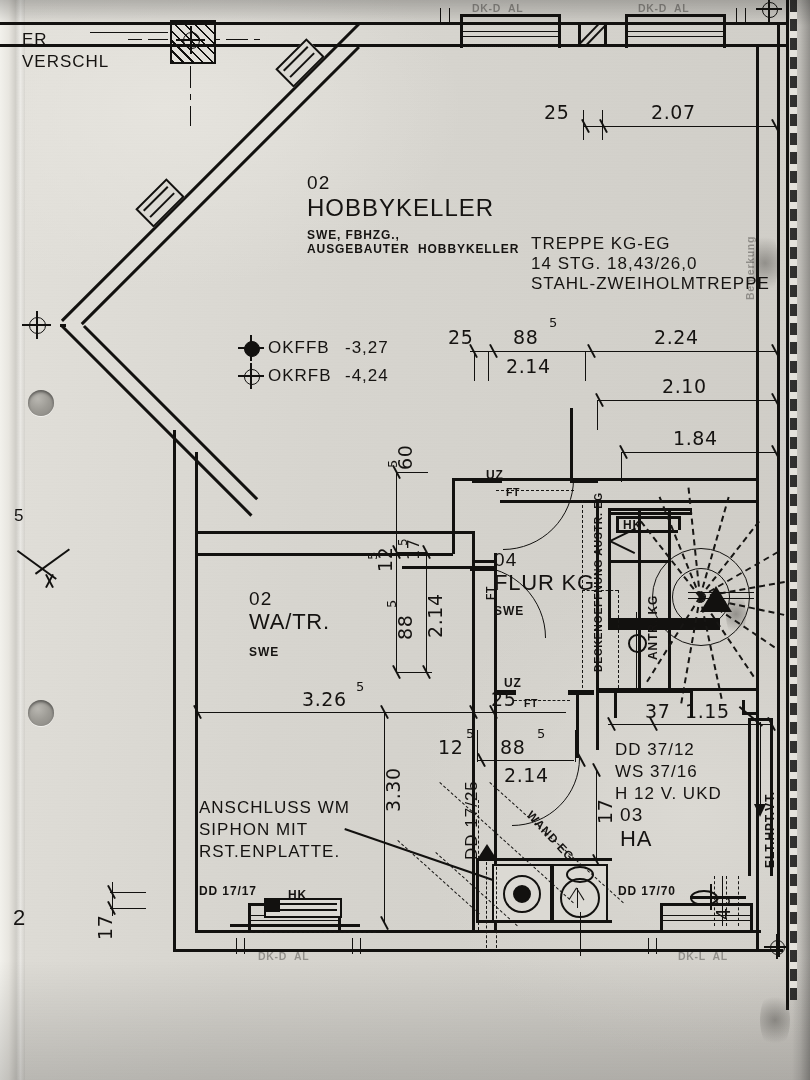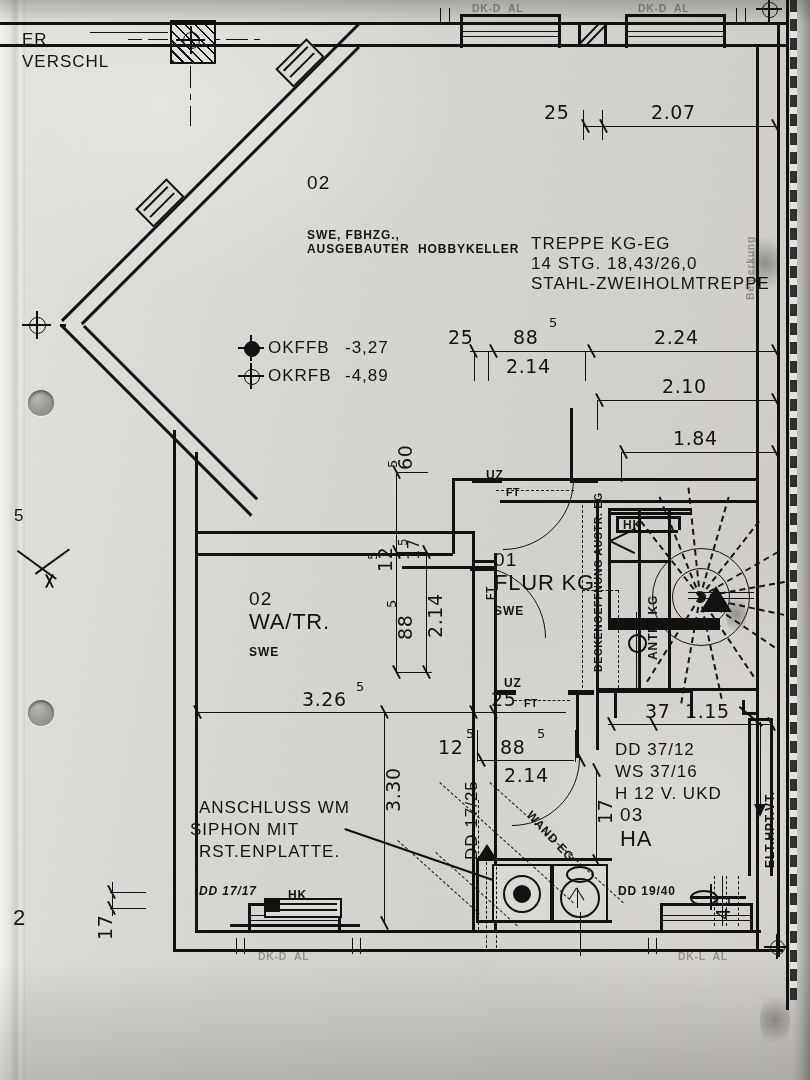--- a/index.html
+++ b/index.html
@@ -204,38 +204,39 @@
   <div class="ln v" style="left:244px;top:938px;height:16px;"></div>
   <div class="ln v" style="left:352px;top:938px;height:16px;"></div>
   <div class="ln v" style="left:360px;top:938px;height:16px;"></div>
   <div class="ln v" style="left:648px;top:938px;height:16px;"></div>
   <div class="ln v" style="left:656px;top:938px;height:16px;"></div>
   <div class="axmark" style="left:770px;top:940px;width:13px;height:13px;"></div>
   <div class="axcross-h" style="left:764px;top:946px;width:25px;"></div>
   <div class="axcross-v" style="left:776px;top:934px;height:25px;"></div>
 
   <div class="t big" style="left:307px;top:172px;">02</div>
+  <div class="t" style="left:307px;top:194px;font-size:24px;letter-spacing:1px;">HOBBYKELLER</div>
   <div class="t sm" style="left:307px;top:228px;">SWE, FBHZG.,</div>
   <div class="t sm" style="left:307px;top:242px;text-align:center;">AUSGEBAUTER  HOBBYKELLER</div>
 
   <div class="t mid" style="left:531px;top:234px;">TREPPE KG-EG</div>
   <div class="t mid" style="left:531px;top:254px;text-align:center;">14 STG. 18,43/26,0</div>
   <div class="t mid" style="left:531px;top:274px;">STAHL-ZWEIHOLMTREPPE</div>
 
   <div class="axmark fill" style="left:244px;top:341px;width:14px;height:14px;"></div>
   <div class="axcross-h" style="left:238px;top:347px;width:26px;"></div>
   <div class="axcross-v" style="left:250px;top:335px;height:26px;"></div>
   <div class="t mid" style="left:268px;top:338px;">OKFFB</div>
   <div class="t mid" style="left:345px;top:338px;">-3,27</div>
 
   <div class="axmark" style="left:244px;top:369px;width:14px;height:14px;"></div>
   <div class="axcross-h" style="left:238px;top:375px;width:26px;"></div>
   <div class="axcross-v" style="left:250px;top:363px;height:26px;"></div>
   <div class="t mid" style="left:268px;top:366px;">OKRFB</div>
-  <div class="t mid" style="left:345px;top:366px;">-4,89</div>
+  <div class="t mid" style="left:345px;top:366px;">-4,24</div>
 
   <div class="ln h" style="left:584px;top:126px;width:192px;"></div>
   <div class="tick" style="left:578px;top:125px;"></div>
   <div class="tick" style="left:596px;top:125px;"></div>
   <div class="tick" style="left:768px;top:125px;"></div>
   <div class="ln v" style="left:583px;top:110px;height:30px;"></div>
   <div class="ln v" style="left:602px;top:110px;height:30px;"></div>
   <div class="t dim tn" style="left:544px;top:101px;">25</div>
   <div class="t dim tn" style="left:651px;top:101px;">2.07</div>
 
@@ -291,21 +292,21 @@
   <div class="dash-h" style="left:514px;top:700px;width:56px;"></div>
   <div class="t sm" style="left:504px;top:676px;">UZ</div>
   <div class="t xs" style="left:524px;top:697px;">FT</div>
 
   <div class="t xs vt" style="left:484px;top:600px;">FT</div>
 
   <div class="t big" style="left:249px;top:588px;">02</div>
   <div class="t" style="left:249px;top:609px;font-size:22px;letter-spacing:.8px;">WA/TR.</div>
   <div class="t sm" style="left:249px;top:645px;">SWE</div>
 
-  <div class="t big" style="left:494px;top:549px;">01</div>
+  <div class="t big" style="left:494px;top:549px;">04</div>
   <div class="t" style="left:494px;top:570px;font-size:22px;letter-spacing:.8px;">FLUR KG</div>
   <div class="t sm" style="left:494px;top:604px;">SWE</div>
 
   <div class="t big" style="left:620px;top:804px;">03</div>
   <div class="t" style="left:620px;top:826px;font-size:22px;letter-spacing:.8px;">HA</div>
 
   <div class="ln v2" style="left:596px;top:500px;height:190px;"></div>
   <div class="ln h2" style="left:596px;top:500px;width:160px;"></div>
   <div class="ln h2" style="left:596px;top:688px;width:160px;"></div>
 
@@ -447,23 +448,23 @@
   <div class="ln h2" style="left:748px;top:718px;width:24px;"></div>
 
   <div class="ln v" style="left:760px;top:722px;height:86px;"></div>
   <div class="tri" style="left:754px;top:804px;border-left:6px solid transparent;border-right:6px solid transparent;border-top:13px solid #12110f;"></div>
   <div class="ln" style="left:740px;top:706px;width:30px;height:1.5px;transform:rotate(40deg);transform-origin:0 0;"></div>
 
   <div class="ln h2" style="left:742px;top:712px;width:16px;"></div>
   <div class="ln v2" style="left:742px;top:700px;height:14px;"></div>
 
   <div class="t mid" style="left:199px;top:798px;">ANSCHLUSS WM</div>
-  <div class="t mid" style="left:190px;top:820px;text-align:right;">SIPHON MIT</div>
+  <div class="t mid" style="left:199px;top:820px;text-align:right;">SIPHON MIT</div>
   <div class="t mid" style="left:199px;top:842px;">RST.ENPLATTE.</div>
-  <div class="t sm" style="left:199px;top:884px;font-style:italic;">DD 17/17</div>
+  <div class="t sm" style="left:199px;top:884px;">DD 17/17</div>
   <div class="t sm" style="left:288px;top:888px;">HK</div>
 
   <div class="ln" style="left:345px;top:828px;width:200px;height:1.6px;transform:rotate(19deg);transform-origin:0 0;"></div>
 
   <div class="radiator" style="left:264px;top:898px;width:74px;height:16px;">
     <i style="top:3px;"></i>
       <i style="top:9px;"></i>
   </div>
   <div class="ln h3" style="left:266px;top:900px;width:14px;background:#12110f;height:12px;"></div>
   <div class="ln h2" style="left:230px;top:924px;width:130px;"></div>
@@ -487,21 +488,21 @@
   <div class="dash-v" style="left:486px;top:862px;height:86px;"></div>
   <div class="dash-v" style="left:496px;top:862px;height:86px;"></div>
   <div class="tri" style="left:478px;top:844px;border-left:9px solid transparent;border-right:9px solid transparent;border-bottom:14px solid #12110f;"></div>
 
   <div class="t sm" style="left:534px;top:808px;transform:rotate(47deg);transform-origin:0 0;">WAND EG</div>
   <div class="dash-h" style="left:440px;top:782px;width:180px;transform:rotate(42deg);transform-origin:0 0;"></div>
   <div class="dash-h" style="left:490px;top:782px;width:180px;transform:rotate(42deg);transform-origin:0 0;"></div>
   <div class="dash-h" style="left:398px;top:840px;width:110px;transform:rotate(42deg);transform-origin:0 0;"></div>
   <div class="dash-h" style="left:436px;top:852px;width:110px;transform:rotate(42deg);transform-origin:0 0;"></div>
 
-  <div class="t sm" style="left:618px;top:884px;">DD 19/40</div>
+  <div class="t sm" style="left:618px;top:884px;">DD 17/70</div>
   <div class="circ" style="left:690px;top:890px;width:24px;height:12px;"></div>
   <div class="tick" style="left:710px;top:884px;transform:rotate(0deg);width:2px;height:26px;background:#12110f;"></div>
   <div class="ln h2" style="left:690px;top:896px;width:56px;"></div>
   <div class="dash-v" style="left:714px;top:876px;height:50px;"></div>
   <div class="dash-v" style="left:726px;top:876px;height:50px;"></div>
   <div class="dash-v" style="left:738px;top:876px;height:50px;"></div>
 
   <div class="ln v2" style="left:596px;top:690px;height:60px;"></div>
   <div class="ln h2" style="left:596px;top:690px;width:28px;"></div>
   <div class="ln h2" style="left:614px;top:690px;width:76px;"></div>

